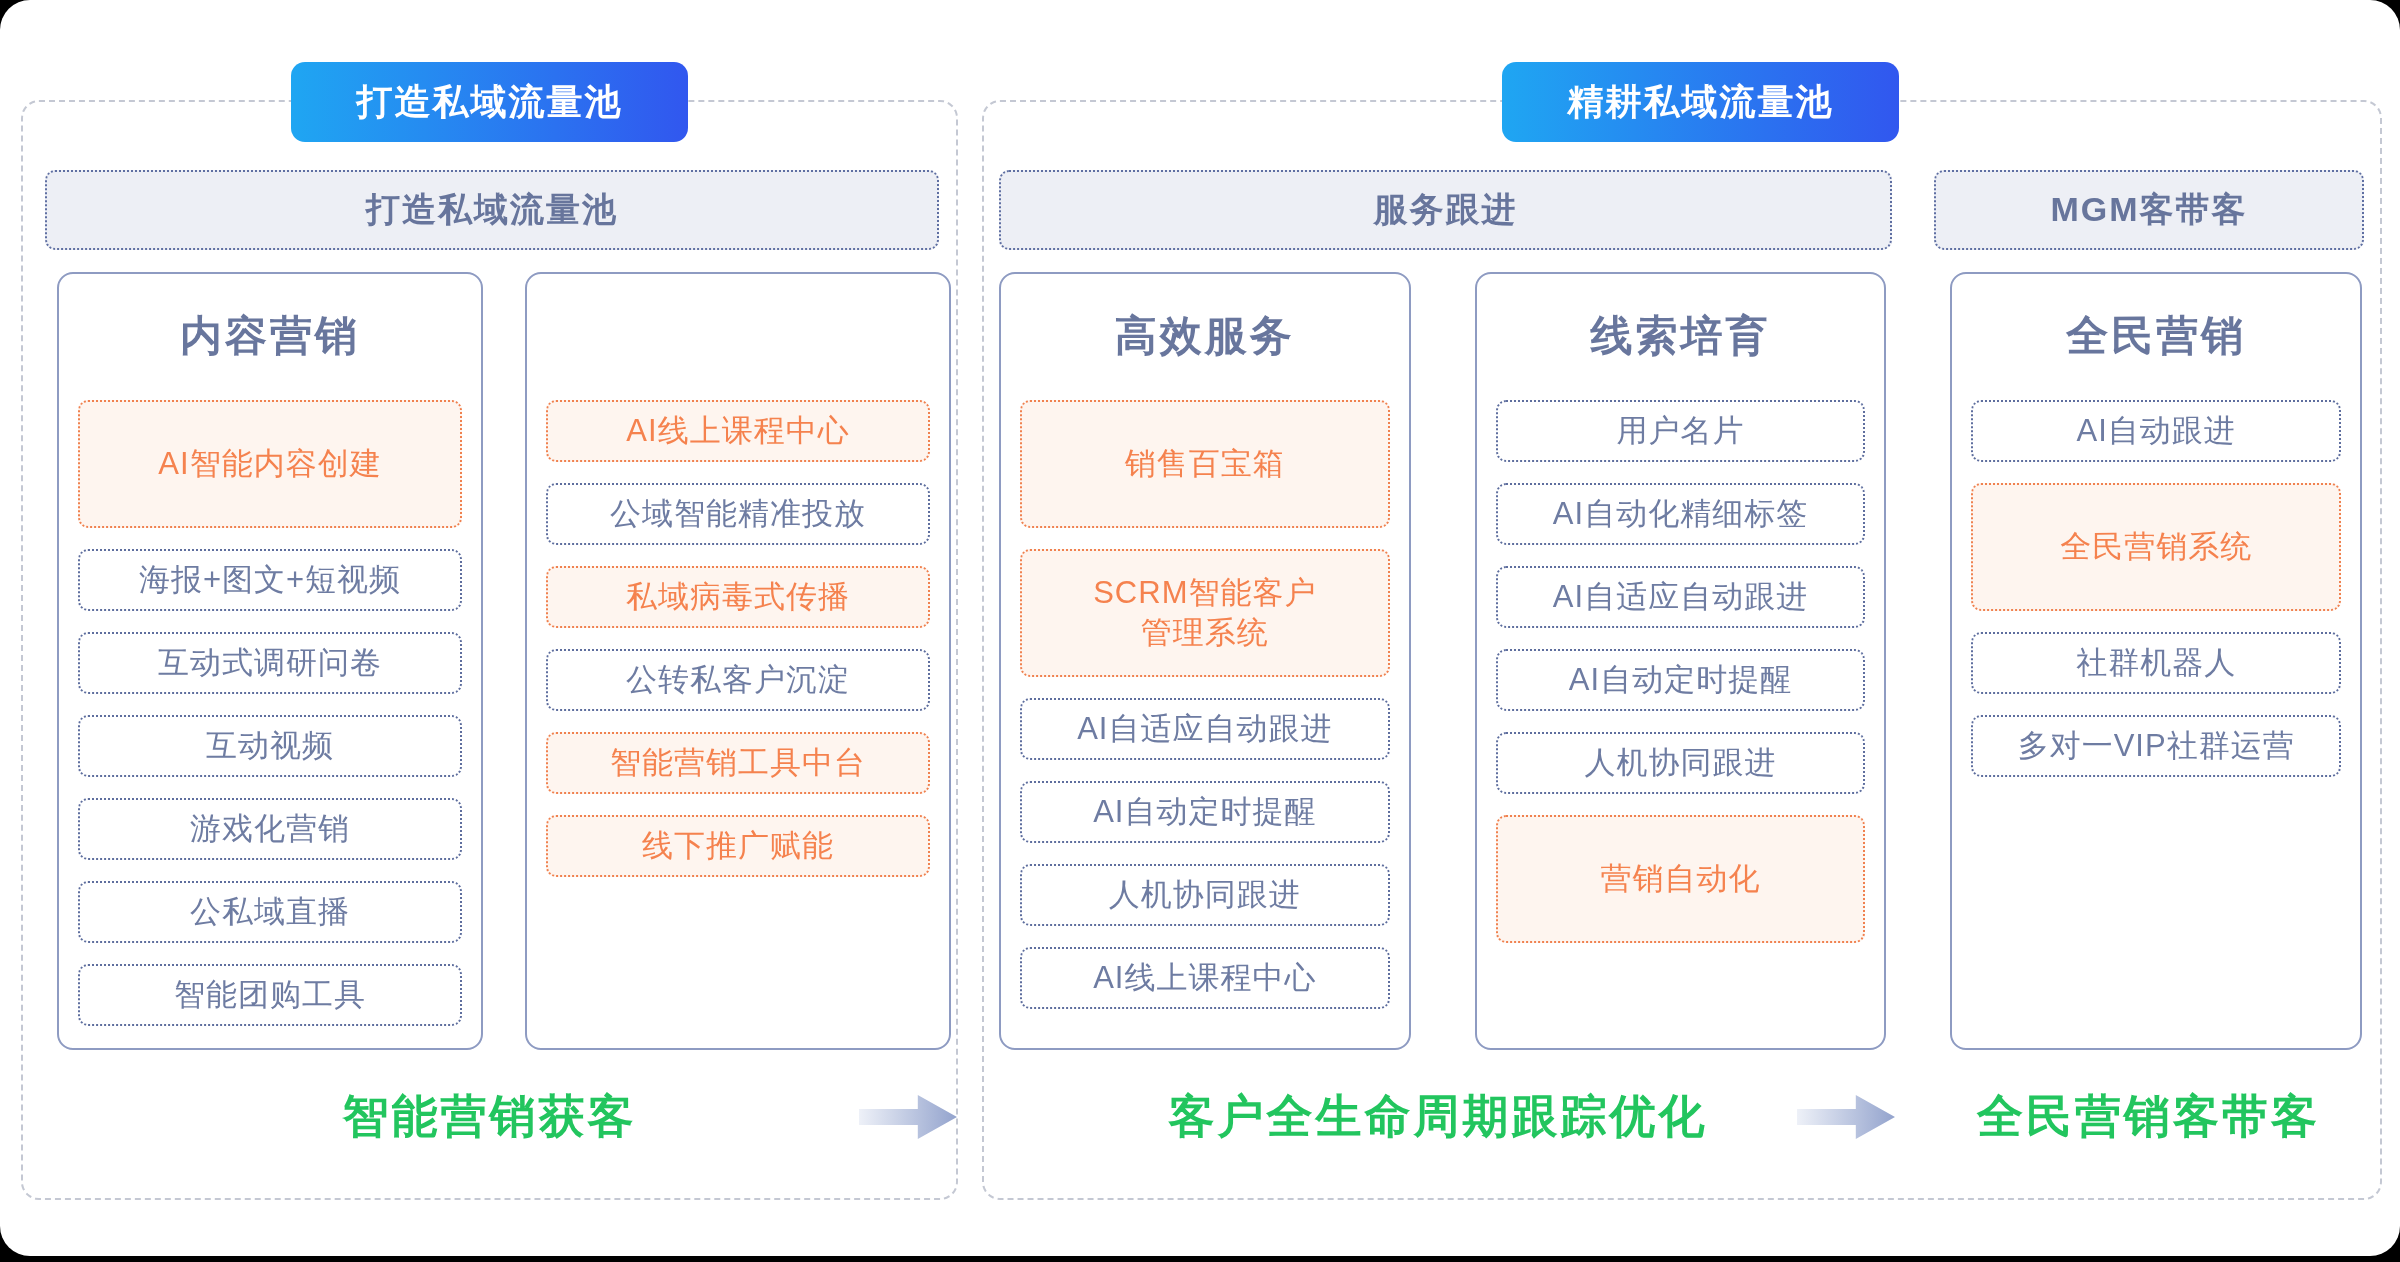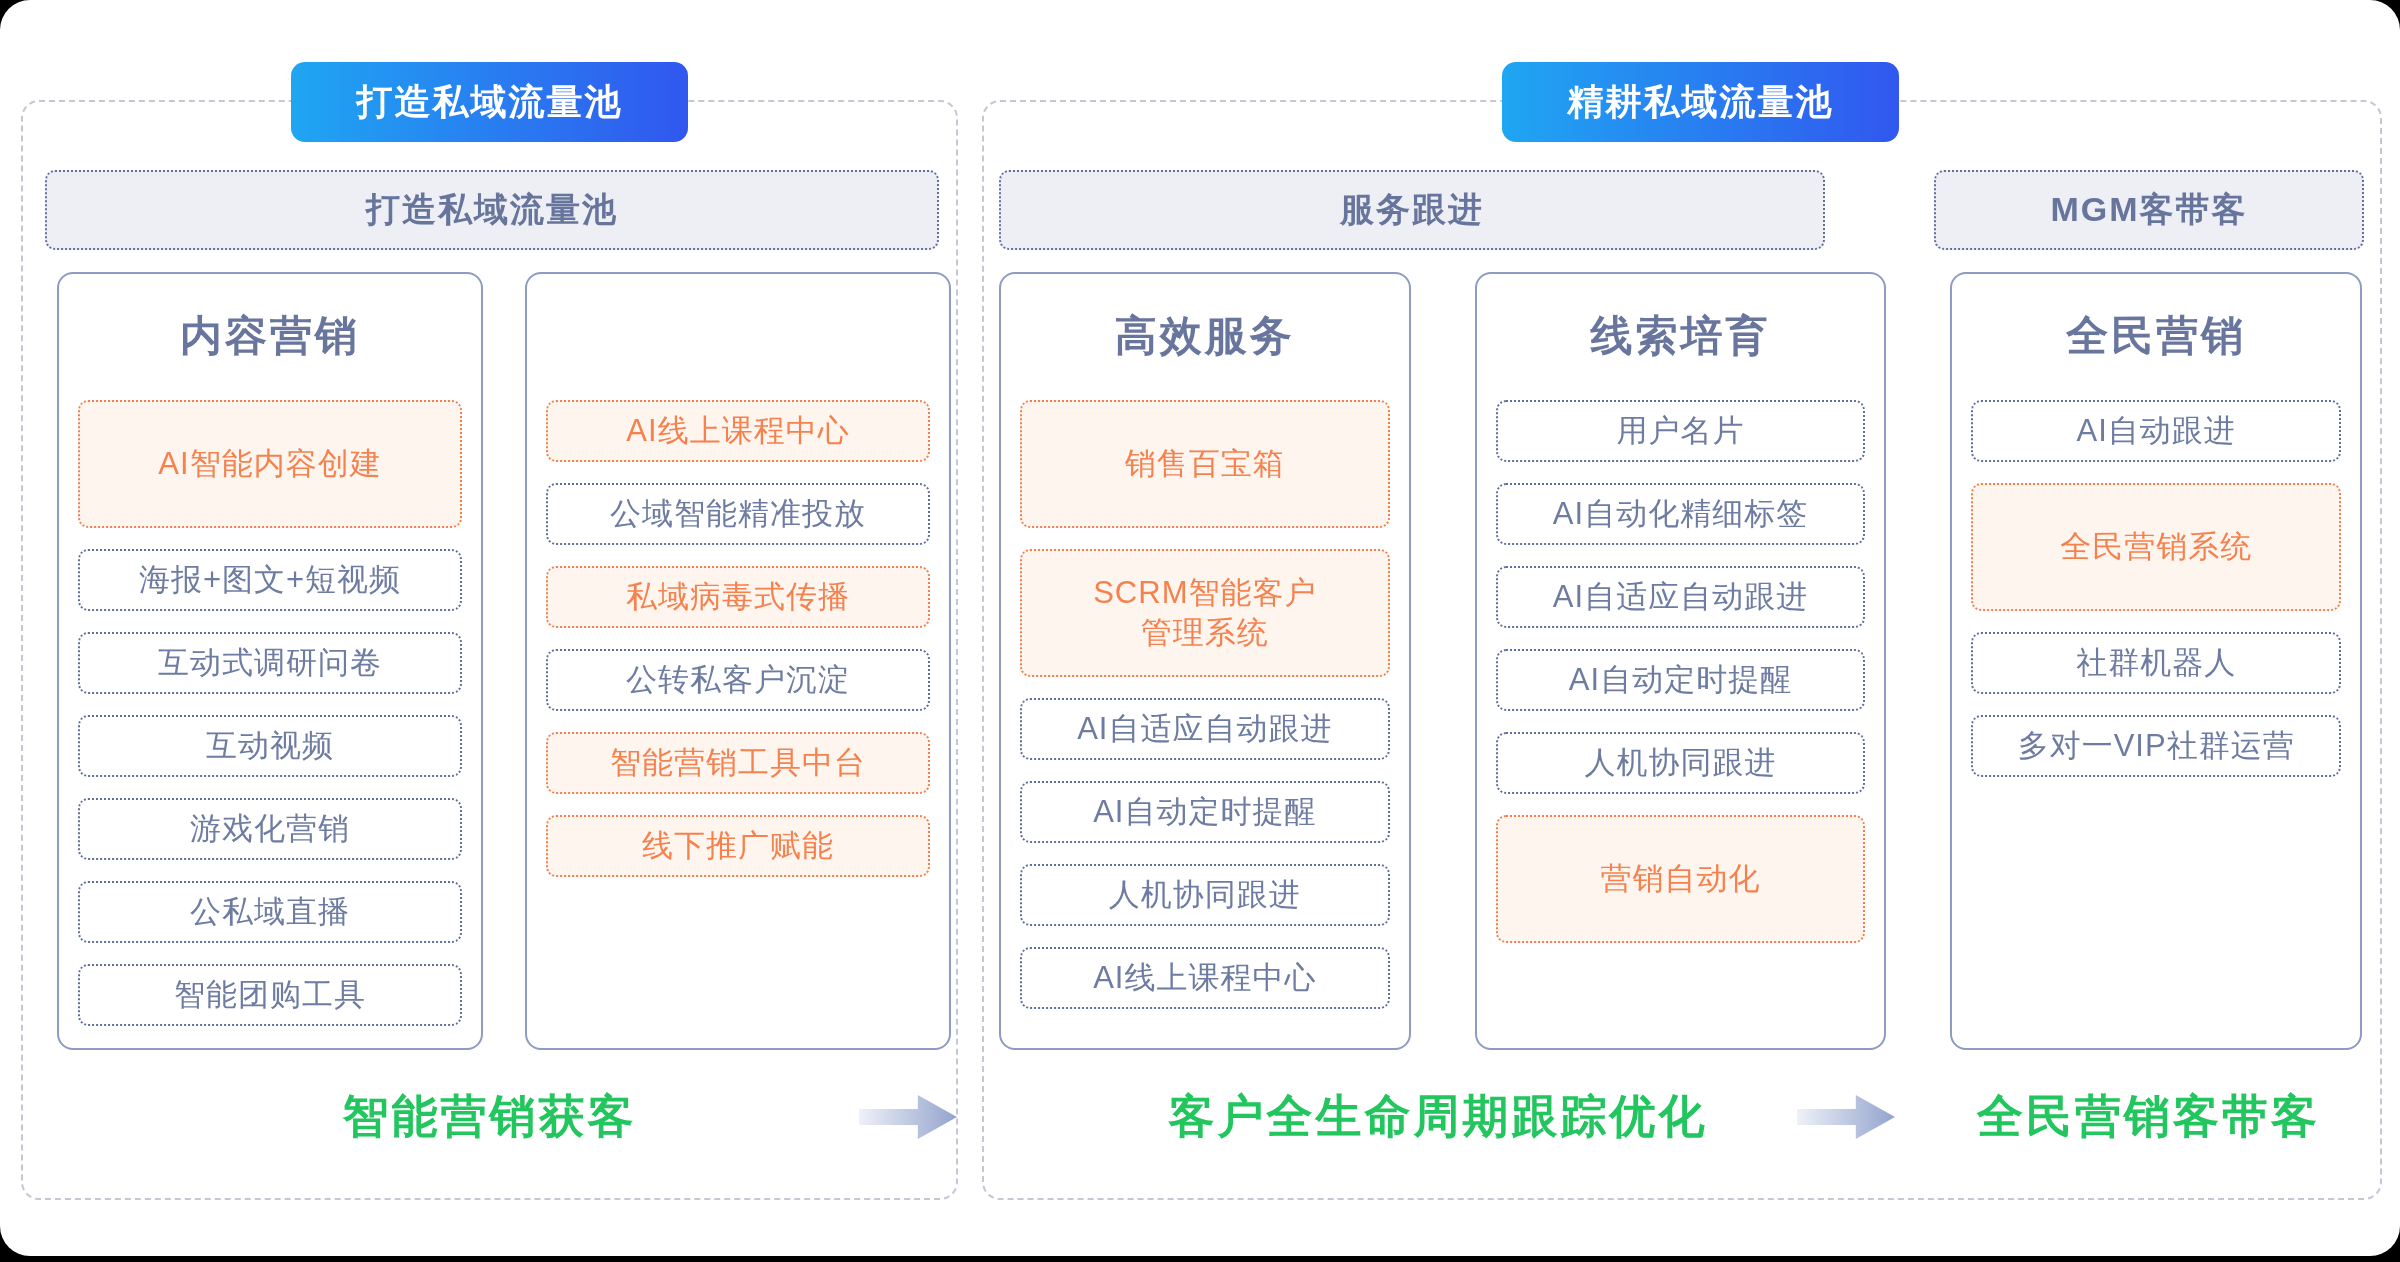--- a/index.html
+++ b/index.html
@@ -12,21 +12,21 @@
   .badge{position:absolute;top:-40px;width:397px;height:80px;border-radius:14px;
          background:linear-gradient(90deg,#1fa6f2 0%,#3157ef 100%);
          color:#ffffff;font-size:36px;font-weight:bold;letter-spacing:2px;
          display:flex;align-items:center;justify-content:center;z-index:3;}
   #panel-left .badge{left:268px;}
   #panel-right .badge{left:476px;margin-left:42px;}
   .bar{position:absolute;top:68px;height:80px;background:#edeff5;border:2px dotted #5f6fa2;
        border-radius:10px;box-sizing:border-box;color:#67759c;font-size:34px;font-weight:bold;
        display:flex;align-items:center;justify-content:center;letter-spacing:2px;}
   #bar-left{left:22px;width:894px;}
-  #bar-service{left:15px;width:826px;}
+  #bar-service{left:15px;width:893px;}
   #bar-mgm{left:950px;width:430px;}
   .cols{position:absolute;top:170px;height:778px;display:flex;}
   #panel-left .cols{left:22px;width:894px;gap:42px;padding-left:12px;}
   #panel-right .cols{left:15px;width:1363px;gap:64px;}
   .col{position:relative;flex:1;border:2px solid #8e9bc2;border-radius:16px;box-sizing:border-box;background:#fff;}
   .col-title{margin-top:34px;text-align:center;font-size:42px;font-weight:bold;color:#68769d;letter-spacing:3px;}
   .items{position:absolute;left:19px;right:19px;top:126px;display:flex;flex-direction:column;gap:21px;}
   .item{height:62px;box-sizing:border-box;border:2px dotted #5e6e9e;border-radius:10px;background:#ffffff;
         color:#6e7ca2;font-size:31px;display:flex;align-items:center;justify-content:center;
         text-align:center;letter-spacing:1px;line-height:40px;}

